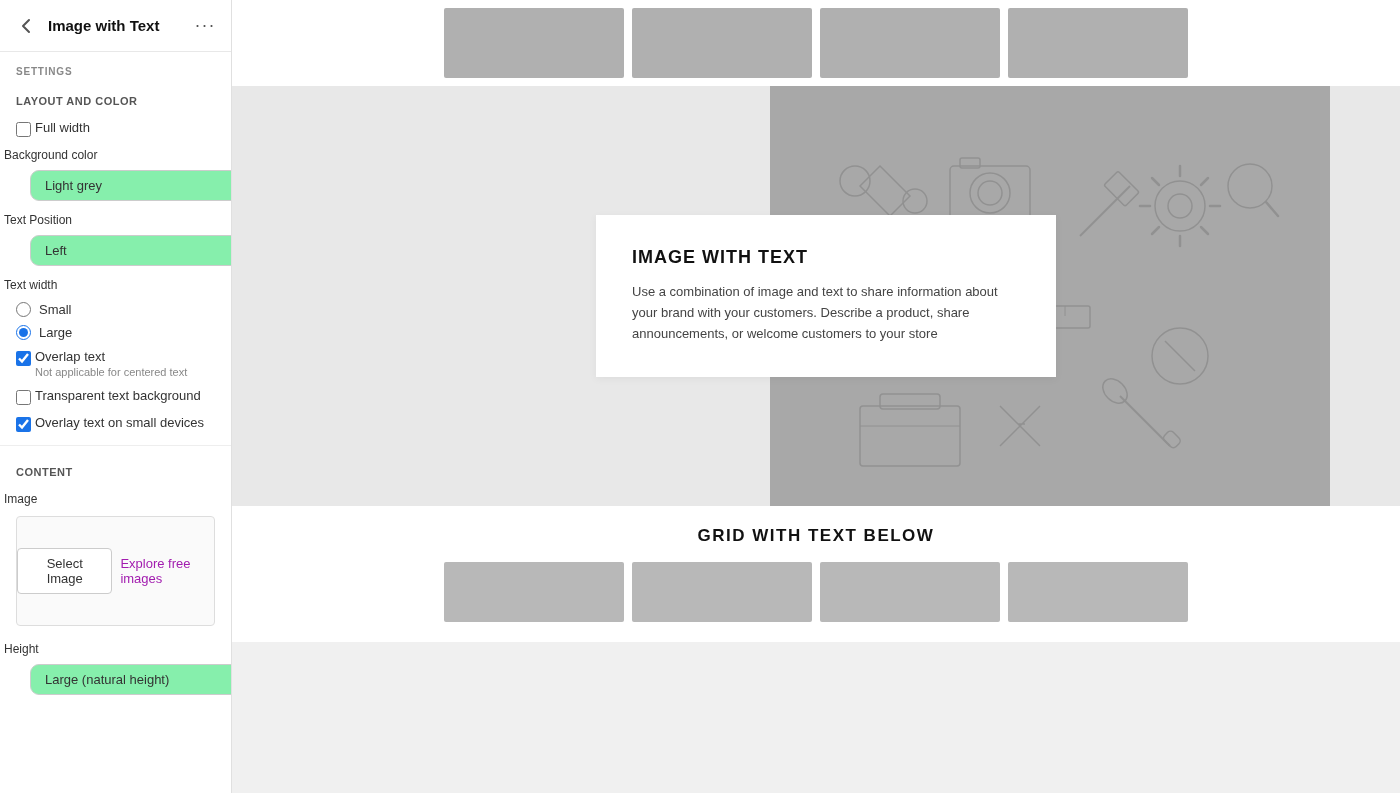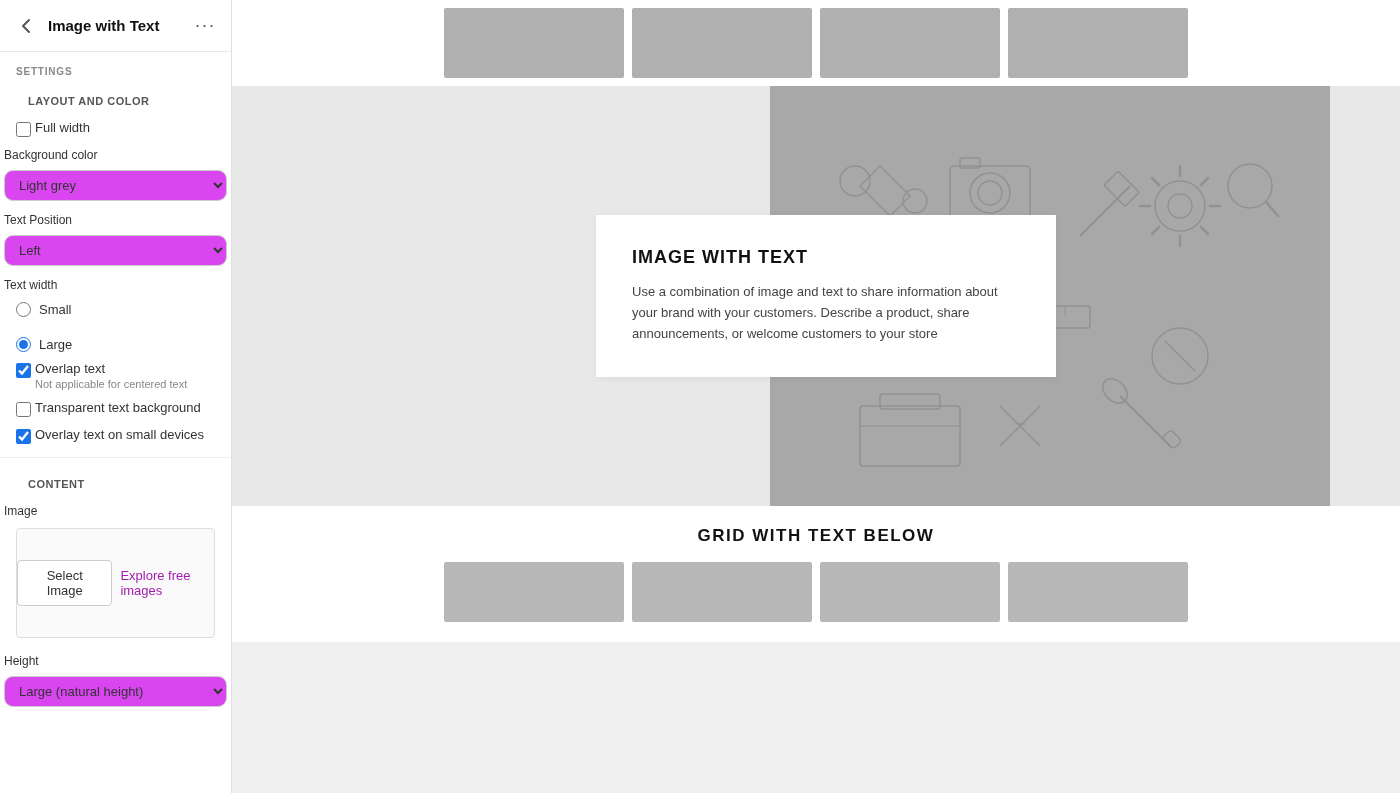--- a/index.html
+++ b/index.html
@@ -66,45 +66,45 @@
       padding: 14px 16px 6px;
     }
 
     .subsection-label {
       font-size: 11px;
       font-weight: 700;
       color: #555;
       letter-spacing: 0.5px;
       text-transform: uppercase;
       padding: 12px 16px 8px;
-      margin-left: 12px;
     }
 
     .setting-row {
       padding: 6px 4px;
       display: flex;
       flex-direction: column;
       gap: 8px;
     }
 
     .setting-label {
       font-size: 12px;
       color: #333;
     }
 
     select {
       width: 100%;
       padding: 6px 28px 6px 10px;
       font-size: 13px;
       border: 1px solid #ccc;
       border-radius: 9px;
-      background: #d946ef;
+      background: #86efac;
       appearance: auto;
       color: #333;
       cursor: pointer;
+      margin-left: 26px;
     }
 
     .checkbox-row {
       display: flex;
       align-items: flex-start;
       gap: 4px;
       padding: 5px 16px;
     }
 
     .checkbox-row input[type=checkbox] {
@@ -126,21 +126,21 @@
     .checkbox-sub-label {
       font-size: 11px;
       color: #888;
       margin-top: 2px;
     }
 
     .radio-group {
       padding: 4px 16px;
       display: flex;
       flex-direction: column;
-      gap: 20px;
+      gap: 8px;
     }
 
     .radio-row {
       display: flex;
       align-items: center;
       gap: 8px;
     }
 
     .radio-row input[type=radio] {
       width: 15px; height: 15px;

